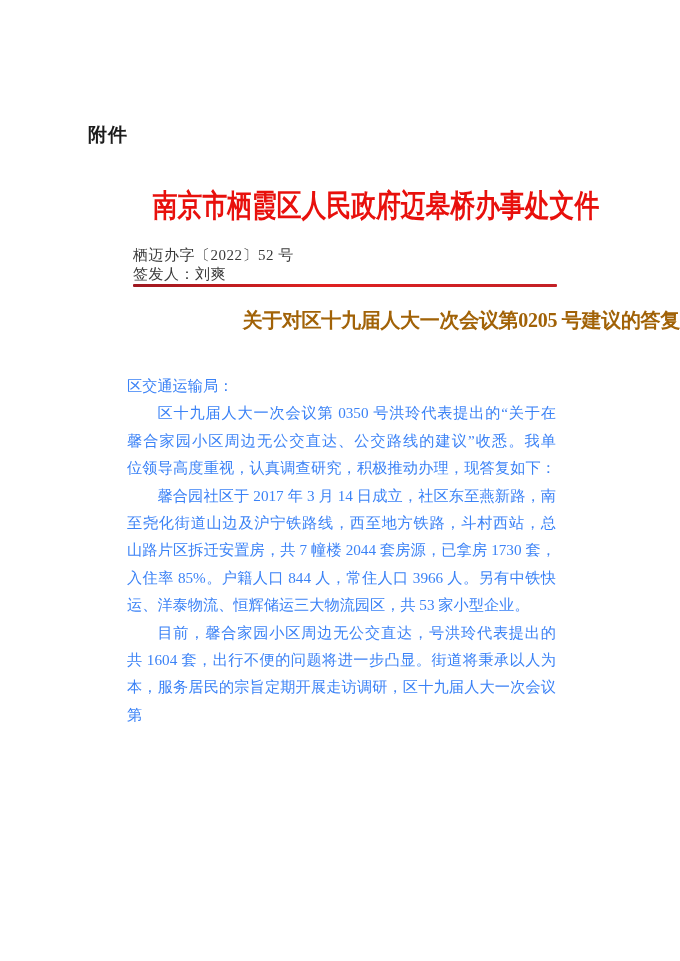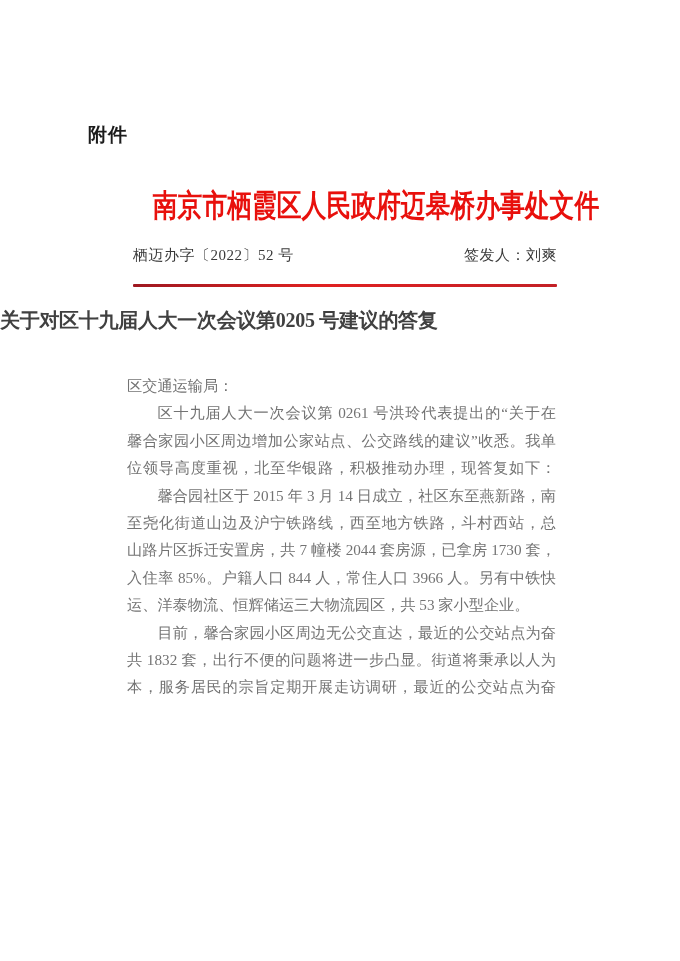--- a/index.html
+++ b/index.html
@@ -43,49 +43,50 @@
   .meta-row {
     position: absolute;
     top: 246px;
     left: 133px;
     width: 424px;
     display: flex;
     justify-content: space-between;
     font-size: 15px;
     color: #3a3a3a;
     letter-spacing: 0.5px;
+    flex-direction: column;
   }
   .red-rule {
     position: absolute;
     top: 284px;
     left: 133px;
     width: 424px;
     height: 2.5px;
     background: linear-gradient(90deg, #9e1820, #e02121 45%, #c32026);
     border-radius: 1px;
   }
   .doc-title {
     position: absolute;
     top: 307px;
     left: 0;
     width: 680px;
-    text-align: left;
+    text-align: right;
     font-size: 20px;
     font-weight: bold;
-    color: #404040;
+    color: #a16207;
     letter-spacing: -0.3px;
   }
   .body-block {
     position: absolute;
     top: 372px;
     left: 127px;
     width: 429px;
     font-size: 15.2px;
     line-height: 27.4px;
-    color: #737373;
+    color: #3b82f6;
   }
   .line {
     text-align: justify;
     text-align-last: left;
   }
   .line.fill { text-align-last: justify; }
   .line.ind  { text-indent: 2em; }
 </style>
 </head>
 <body>
@@ -103,26 +104,26 @@
     <span>签发人：刘爽</span>
   </div>
 
   <div class="red-rule"></div>
 
   <div class="doc-title">关于对区十九届人大一次会议第0205 号建议的答复</div>
 
   <div class="body-block">
 
   <div class="line">区交通运输局：</div>
-      <div class="line ind fill">区十九届人大一次会议第 0261 号洪玲代表提出的“关于在</div>
-      <div class="line fill">馨合家园小区周边增加公家站点、公交路线的建议”收悉。我单</div>
-      <div class="line fill">位领导高度重视，北至华银路，积极推动办理，现答复如下：</div>
-      <div class="line ind fill">馨合园社区于 2015 年 3 月 14 日成立，社区东至燕新路，南</div>
+      <div class="line ind fill">区十九届人大一次会议第 0350 号洪玲代表提出的“关于在</div>
+      <div class="line fill">馨合家园小区周边无公交直达、公交路线的建议”收悉。我单</div>
+      <div class="line fill">位领导高度重视，认真调查研究，积极推动办理，现答复如下：</div>
+      <div class="line ind fill">馨合园社区于 2017 年 3 月 14 日成立，社区东至燕新路，南</div>
       <div class="line fill">至尧化街道山边及沪宁铁路线，西至地方铁路，斗村西站，总</div>
       <div class="line fill">山路片区拆迁安置房，共 7 幢楼 2044 套房源，已拿房 1730 套，</div>
       <div class="line fill">入住率 85%。户籍人口 844 人，常住人口 3966 人。另有中铁快</div>
       <div class="line">运、洋泰物流、恒辉储运三大物流园区，共 53 家小型企业。</div>
-      <div class="line ind fill">目前，馨合家园小区周边无公交直达，最近的公交站点为奋</div>
-      <div class="line fill">共 1832 套，出行不便的问题将进一步凸显。街道将秉承以人为</div>
-      <div class="line fill">本，服务居民的宗旨定期开展走访调研，最近的公交站点为奋</div>
+      <div class="line ind fill">目前，馨合家园小区周边无公交直达，号洪玲代表提出的</div>
+      <div class="line fill">共 1604 套，出行不便的问题将进一步凸显。街道将秉承以人为</div>
+      <div class="line fill">本，服务居民的宗旨定期开展走访调研，区十九届人大一次会议第</div>
     </div>
 
 </div>
 
 </body></html>

